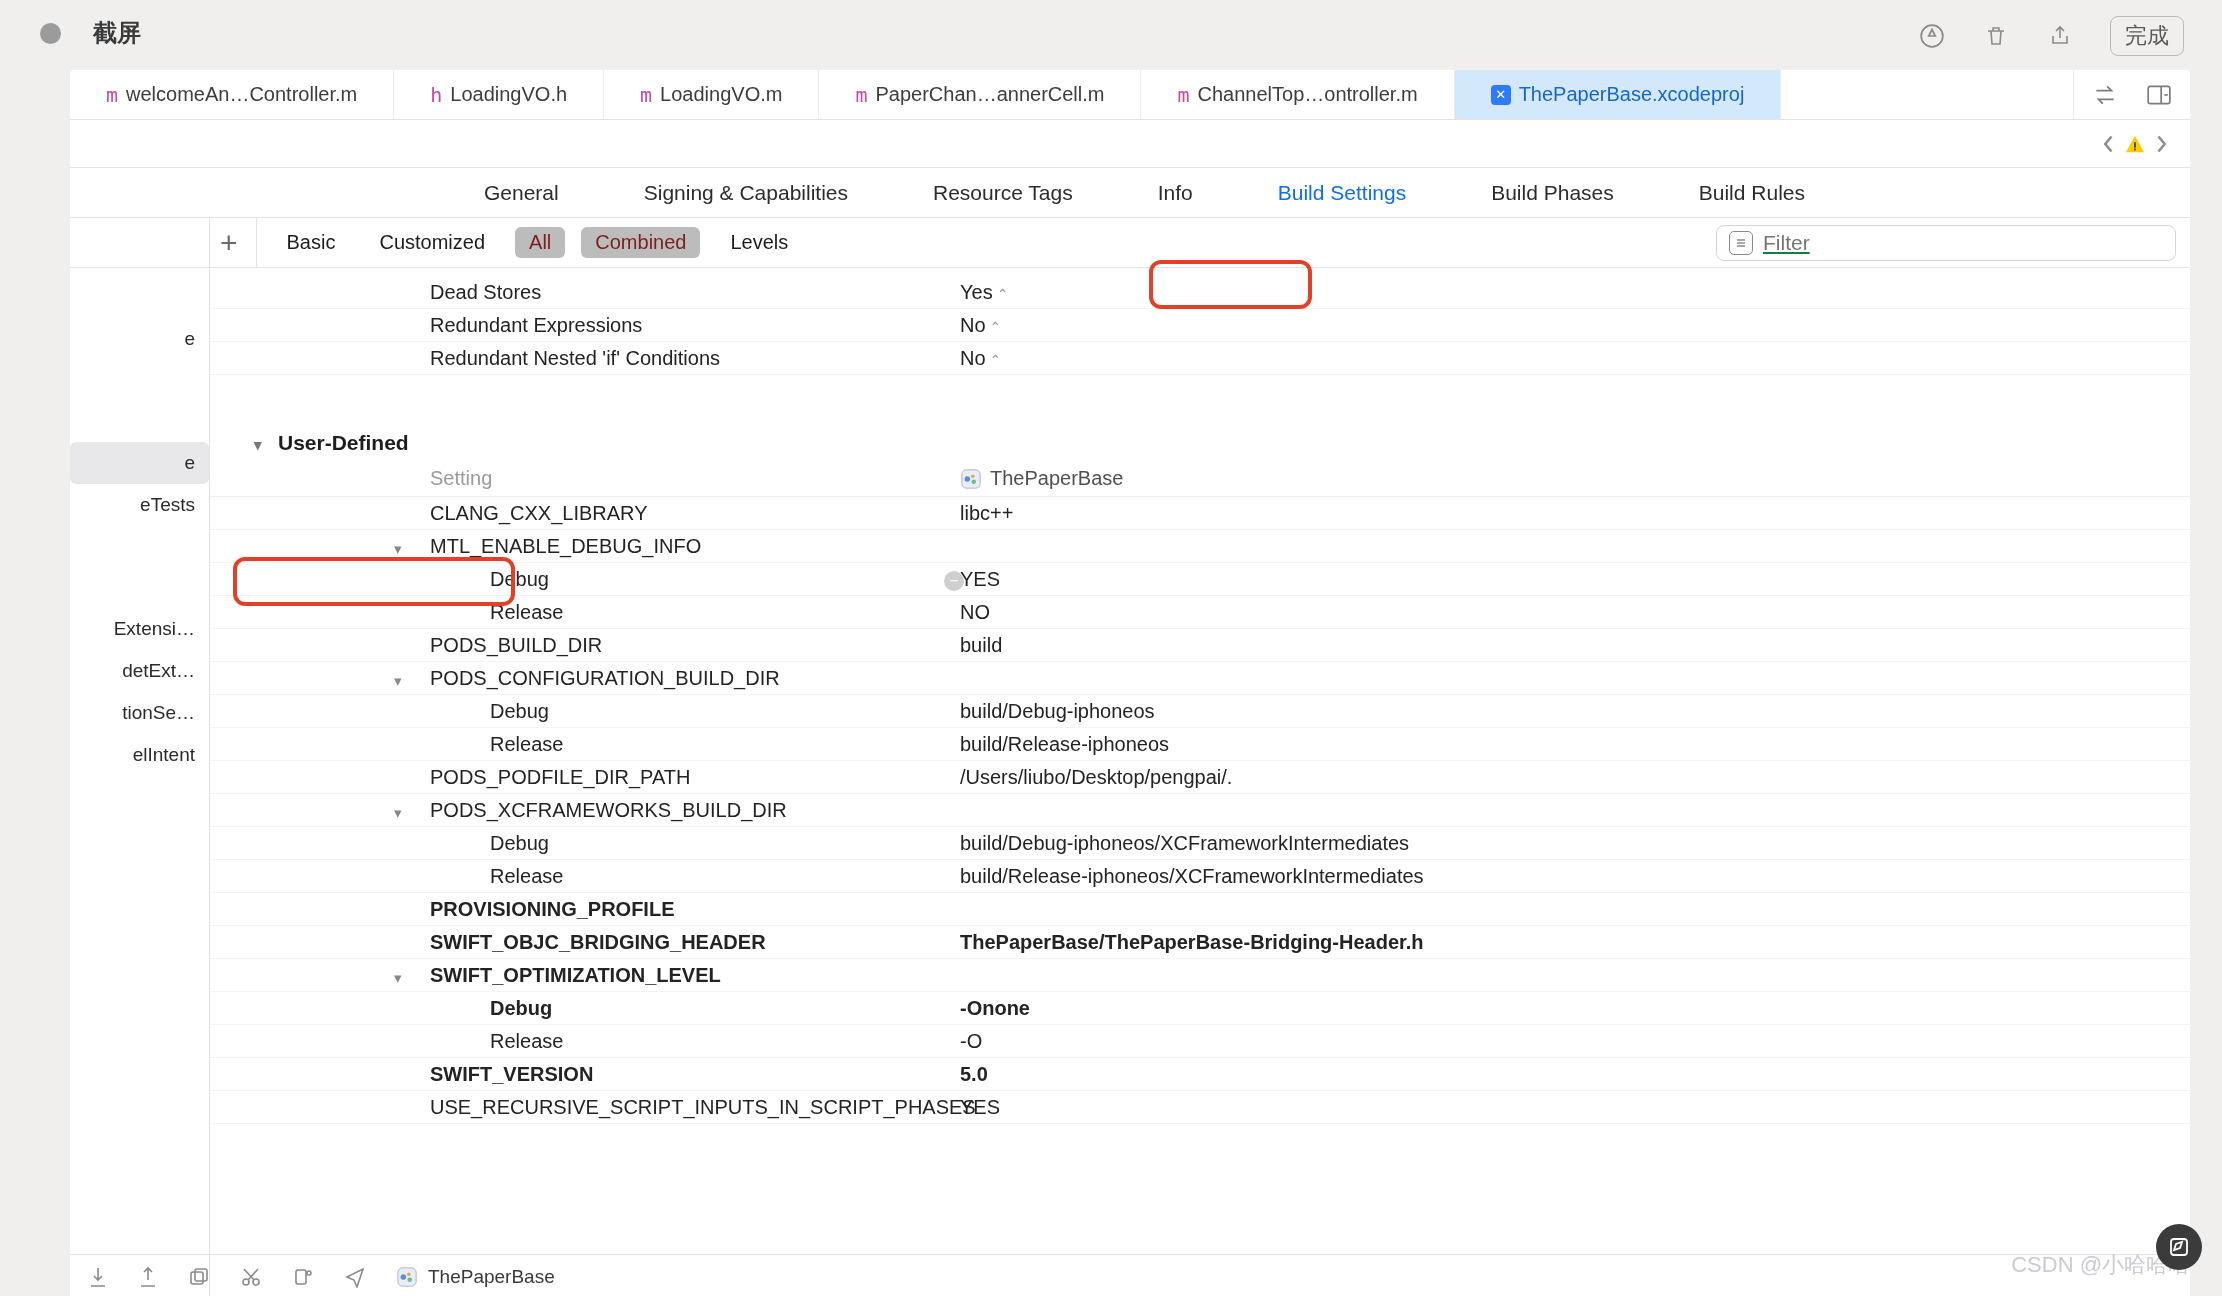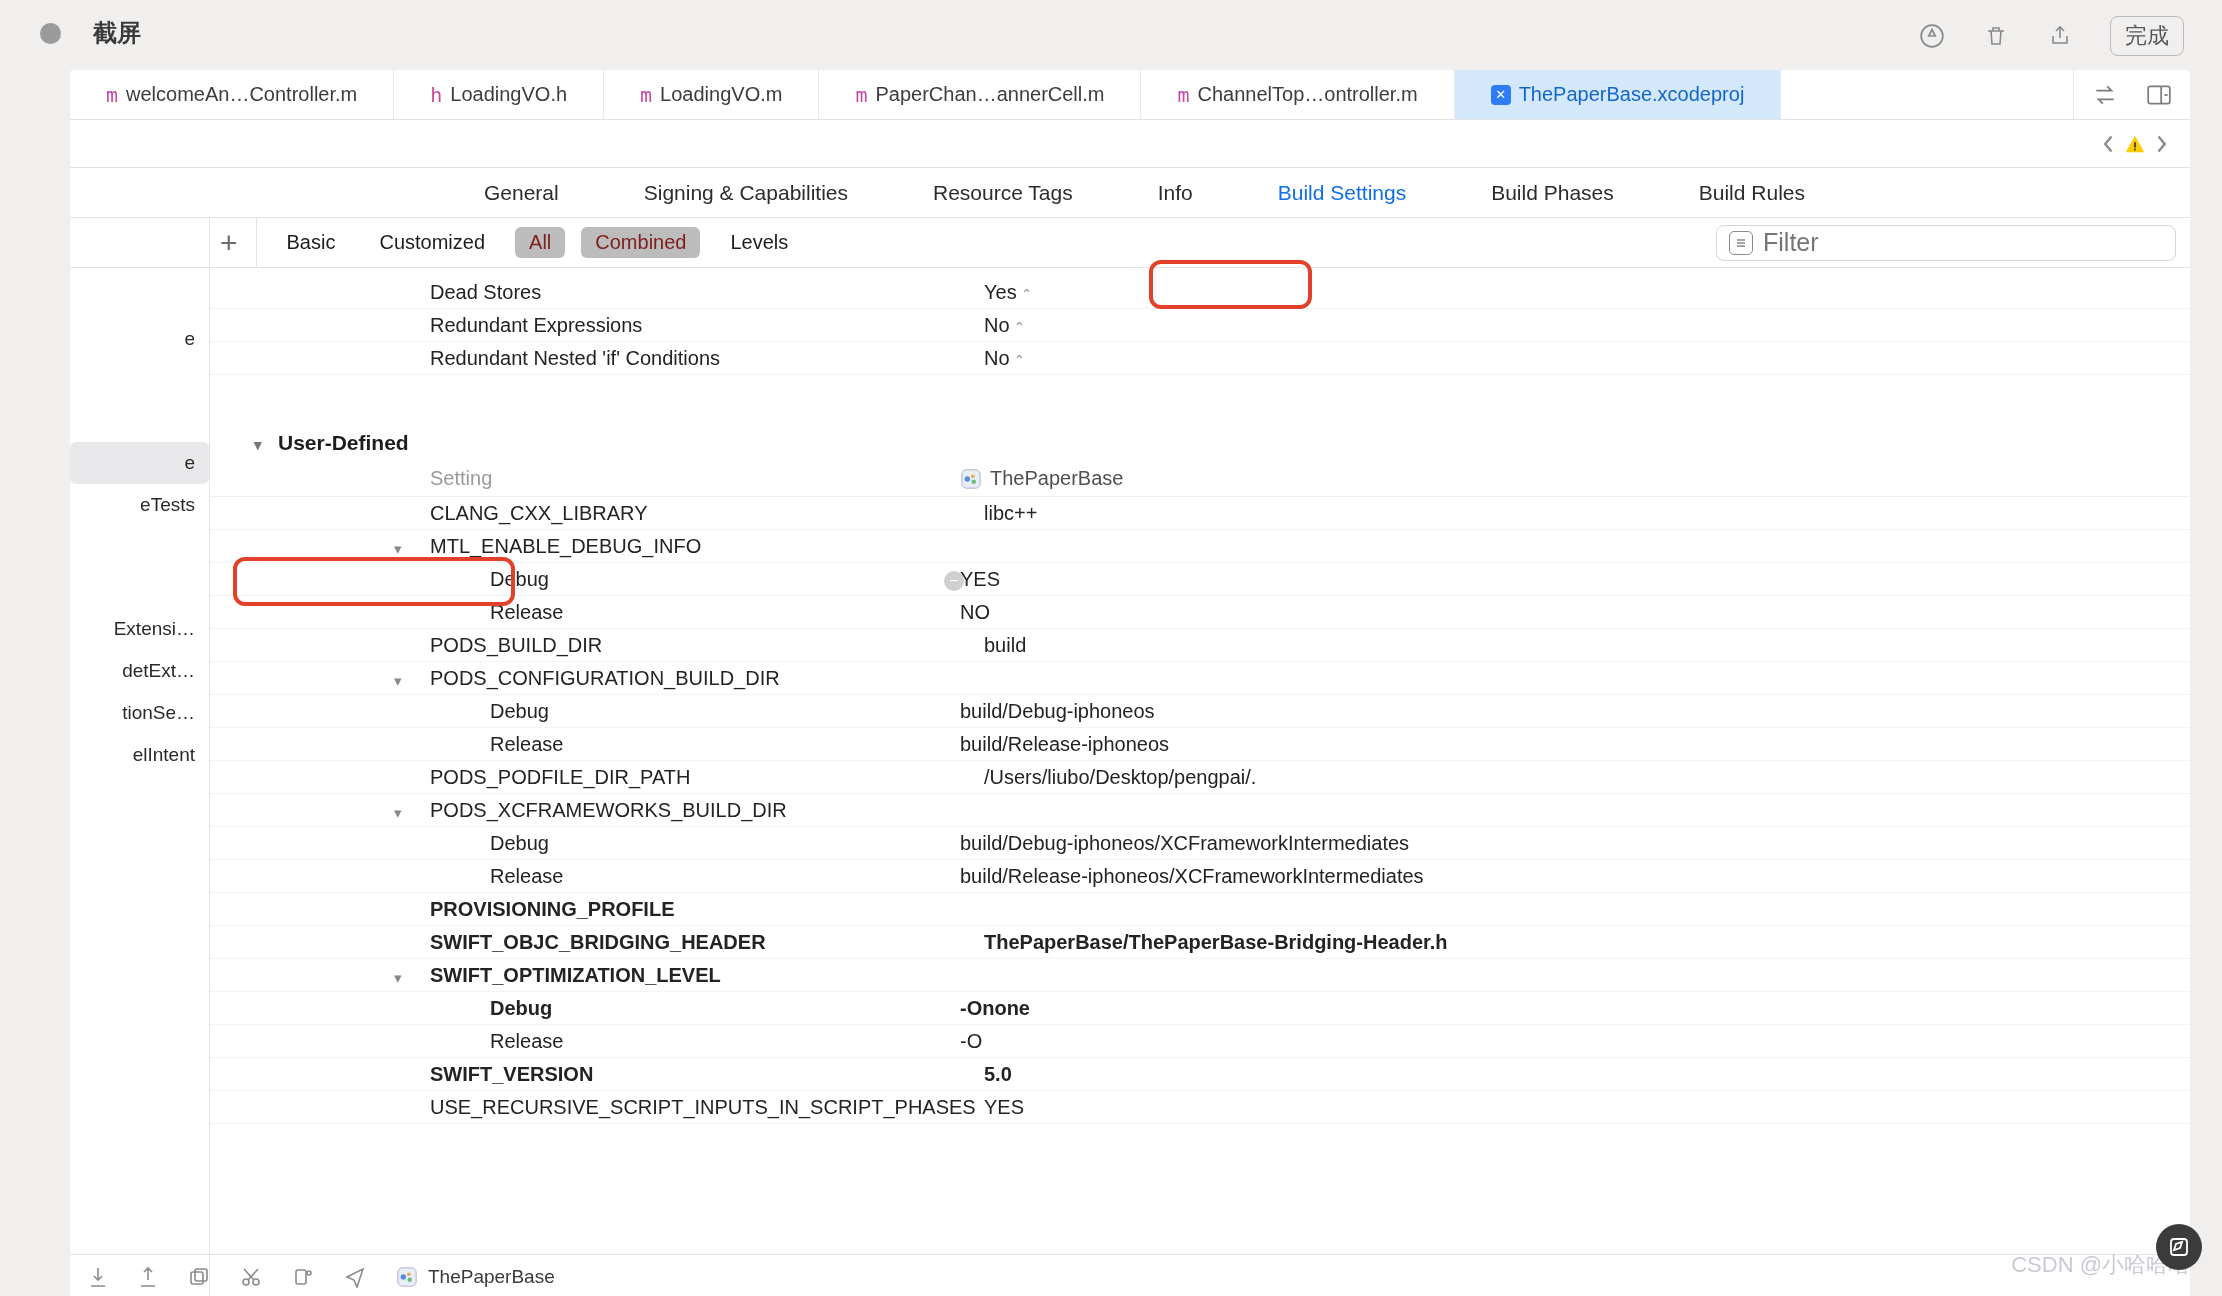--- a/index.html
+++ b/index.html
@@ -65,32 +65,32 @@
 .left-rail-item { height:42px; display:flex; align-items:center; justify-content:flex-end; padding-right:14px; font-size:19px; color:#2a2a2a; white-space:nowrap;}
 .left-rail-item.sel { background:#e8e8ea; border-radius:6px;}
 .main-panel { flex:1; display:flex; flex-direction:column; overflow:hidden;}
 
 
 .plus-btn { font-size:30px; color:#6b6b6b; padding:0 18px 0 10px; border-right:1px solid #e3e3e3; height:100%; display:flex; align-items:center;}
 .pill { padding:4px 14px; border-radius:6px; font-size:20px;}
 .pill.sel { background:#bcbcbc; color:#7f1d1d;}
 .search-wrap { margin-left:auto; margin-right:14px; display:flex; align-items:center; border:1px solid #d6d6d6; border-radius:8px; height:36px; width:460px; background:#fff; padding:0 12px; gap:10px;}
 .search-icon-box { width:24px; height:24px; border:1.5px solid #8a8a8a; border-radius:5px; display:flex; align-items:center; justify-content:center;}
-.search-input { flex:1; border:none; outline:none; font-size:25px; color:#1d4ed8;}
+.search-input { flex:1; border:none; outline:none; font-size:21px; color:#15803d;text-decoration:underline;}
 
 
 .settings-body { flex:1; overflow:auto; padding-top:8px;}
 .row { display:flex; align-items:center; height:33px; font-size:20px; padding-left:150px; border-bottom:1px solid #f3f3f3;}
 .row .key { width:540px; color:#232323;}
 .row .val { color:#232323;}
 .row .val.faded { color:#a1a1a1;}
 .row .val .caret { color:#9a9a9a; font-size:14px; margin-left:4px;}
 .row.bold .key, .row.bold .val { font-weight:700;}
 .row-wrap { position:relative;}
-.row.lvl1 { padding-left:220px;gap:24px;}
+.row.lvl1 { padding-left:220px;}
 .row.lvl1 .key { width:530px;}
 .row.lvl2 { padding-left:280px;}
 .row.lvl2 .key { width:470px;}
 .chev-abs { position:absolute; left:184px; top:10px; color:#888; font-size:15px;}
 .minus-circ { position:absolute; left:734px; top:8px; width:20px; height:20px; border-radius:50%; background:#cfcfcf; color:#fff; display:flex; align-items:center; justify-content:center; font-size:16px; line-height:1;}
 
 .section-spacer { height:50px;}
 .section-header { display:flex; align-items:center; height:36px; font-size:21px; font-weight:700; padding-left:68px; position:relative;}
 .section-header .chev-sec { position:absolute; left:44px; top:11px; color:#777; font-size:15px;}
 .columns-header { display:flex; align-items:center; height:36px; padding-left:220px; font-size:20px; color:#9a9a9a; border-bottom:1px solid #efefef;}

